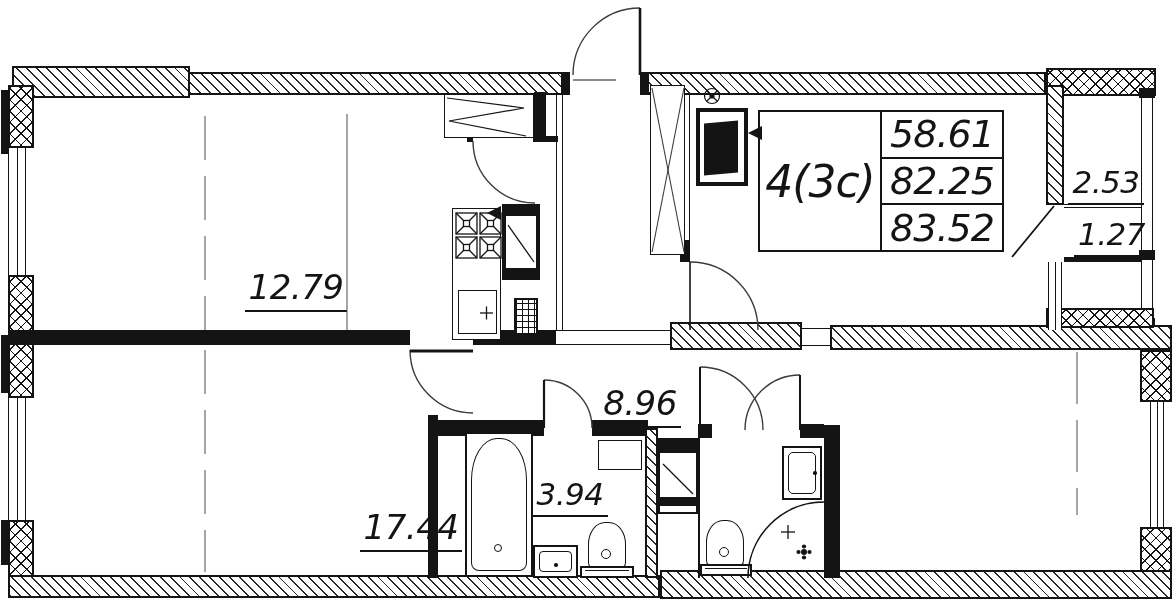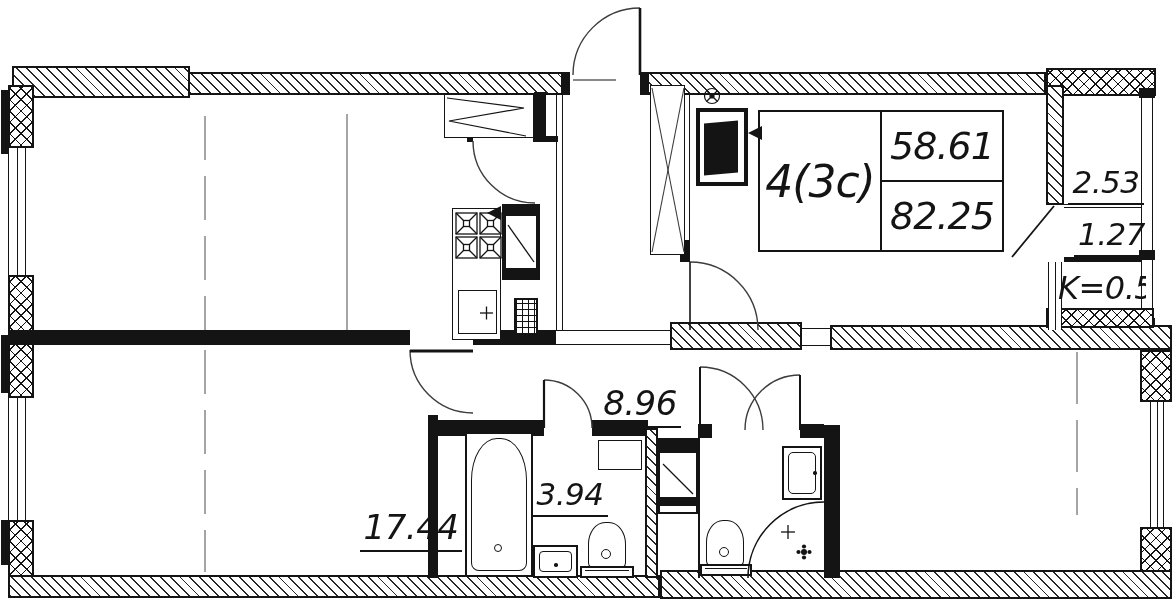--- a/index.html
+++ b/index.html
@@ -143,37 +143,40 @@
   <div class="abs f1" style="left:706px;top:520px;width:38px;height:48px;border-radius:17px 17px 9px 9px / 22px 22px 7px 7px"></div>
   <div class="abs ring" style="left:719px;top:547px;width:10px;height:10px"></div>
   <div class="abs f2" style="left:700px;top:564px;width:52px;height:12px">
       <div class="abs" style="left:3px;top:2px;right:3px;border-top:1.2px solid #141414"></div>
     </div>
   <div class="abs f2" style="left:782px;top:446px;width:40px;height:54px">
     <div class="abs f1" style="left:4px;top:4px;width:28px;height:42px;border-radius:5px"></div>
   </div>
   <div class="abs dot" style="left:813px;top:471px"></div>
 
+  <div class="lbl" style="left:238px;top:270px;width:116px;font-size:34px"><span class="ul">12.79</span></div>
   <div class="lbl" style="left:590px;top:386px;width:100px;font-size:34px"><span class="ul">8.96</span></div>
   <div class="lbl" style="left:356px;top:510px;width:110px;font-size:34px"><span class="ul">17.44</span></div>
   <div class="lbl" style="left:526px;top:478px;width:88px;font-size:31px"><span class="ul">3.94</span></div>
   <div class="lbl" style="left:1068px;top:166px;width:76px;font-size:31px"><span class="ul">2.53</span></div>
   <div class="lbl" style="left:1074px;top:218px;width:70px;font-size:31px"><span class="ul">1.27</span></div>
-  <div class="lbl" style="left:1058px;top:272px;width:88px;font-size:32px;overflow:hidden;text-align:left"><span>K=0.5</span></div>
 
   <div id="tb">
     <div class="c1">
         <span class="ttype">4(3c)</span>
       </div>
     <div class="c2">
       <div>
           <span class="tnum">58.61</span>
         </div>
       <div>
           <span class="tnum">82.25</span>
+        </div>
+      <div>
+          <span class="tnum">83.52</span>
         </div>
     </div>
   </div>
 
   <svg class="overlay" width="1176" height="600" viewBox="0 0 1176 600">
 
     <g stroke="#3c3c3c" fill="none">
       <path d="M573 75 A67 67 0 0 1 640 8" stroke-width="1.4"></path>
       <line x1="640" y1="8" x2="640" y2="75" stroke="#141414" stroke-width="2.6"></line>
       <line x1="573" y1="80" x2="616" y2="80" stroke="#141414" stroke-width="1.2"></line>

